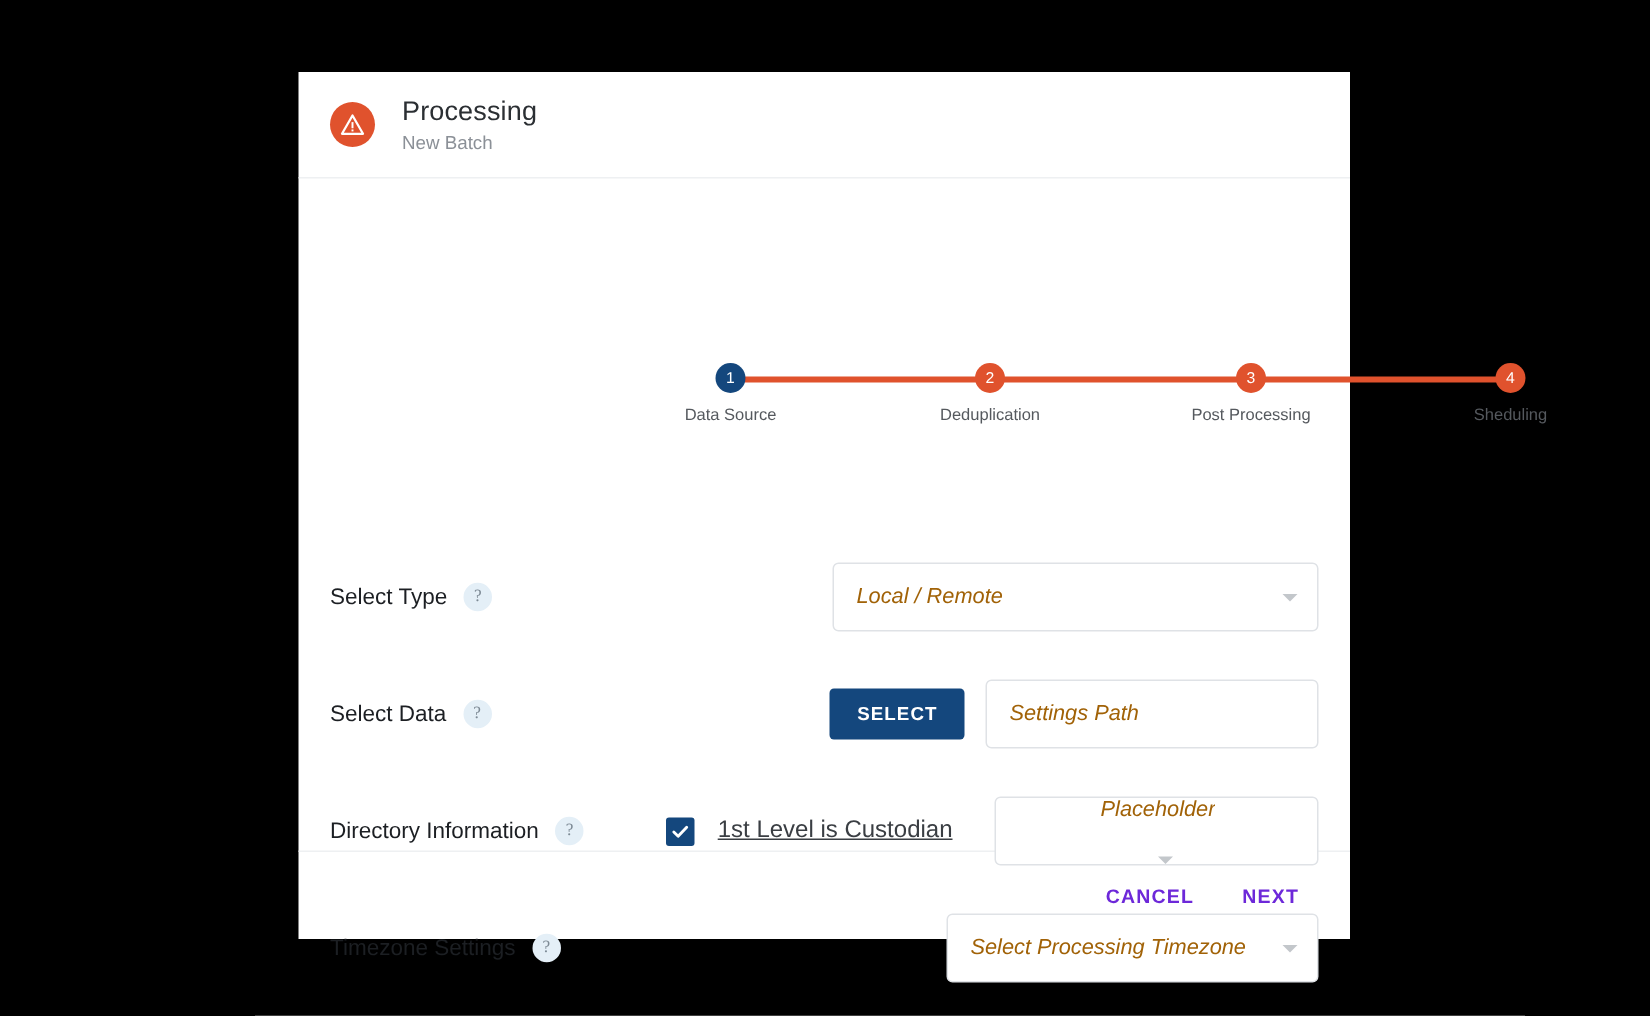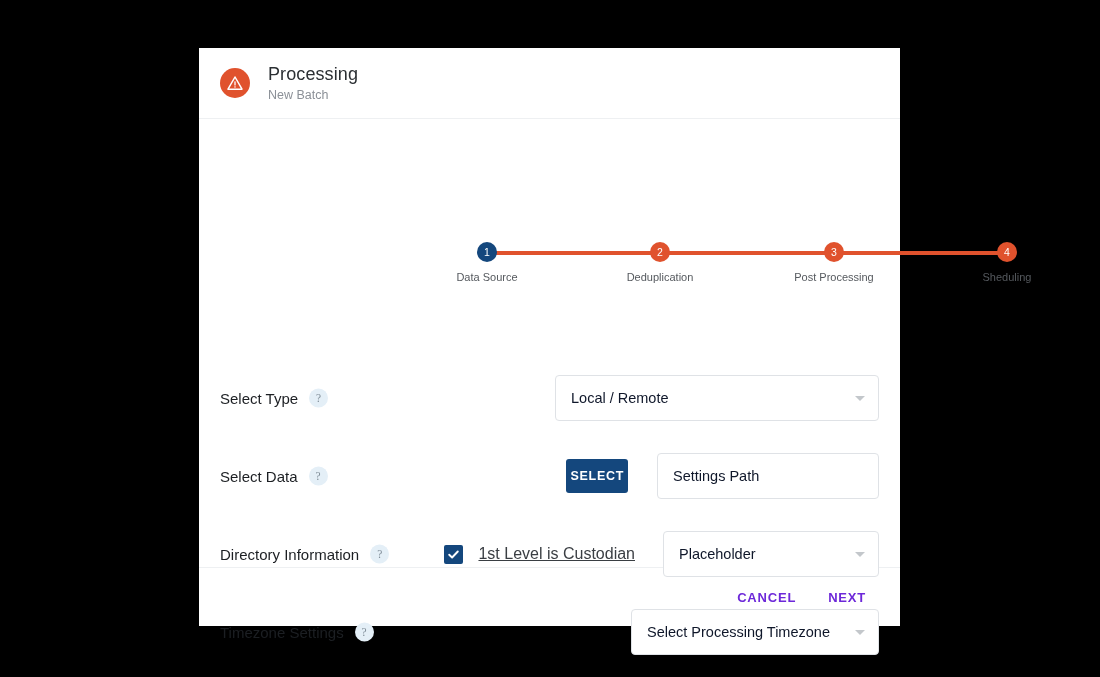--- a/index.html
+++ b/index.html
@@ -144,51 +144,52 @@
     height: 46px;
     border: 1px solid #dfe2e6;
     border-radius: 4px;
     background: #ffffff;
     display: flex;
     align-items: center;
     padding: 0 13px 0 15px;
   }
   .field .ph {
     font-size: 14.5px;
-    color: #0f172a;
+    color: #a16207;
     white-space: nowrap;
     flex: 1 1 auto;
     overflow: hidden;
+    font-style: italic;
   }
   .caret {
     width: 0; height: 0;
     border-left: 5px solid transparent;
     border-right: 5px solid transparent;
     border-top: 5px solid #c3c7cb;
     margin-left: 10px;
     flex: 0 0 auto;
   }
 
   .w-select-type { width: 324px; }
   .w-path        { width: 222px; }
   .w-placeholder { width: 216px; }
   .w-timezone    { width: 248px; }
 
   .select-btn {
     height: 34px;
-    padding: 0 4px;
+    padding: 0 18px;
     background: #14477d;
     color: #ffffff;
     border: none;
     border-radius: 3px;
     font-size: 12.5px;
     font-weight: bold;
     letter-spacing: 0.7px;
     cursor: pointer;
-    margin-right: 29px;
+    margin-right: 14px;
     font-family: "Liberation Sans", sans-serif;
   }
 
   .checkbox {
     width: 19px; height: 19px;
     background: #14477d;
     border-radius: 2px;
     display: flex; align-items: center; justify-content: center;
     flex: 0 0 auto;
     cursor: pointer;
@@ -304,21 +305,21 @@
             <span>Directory Information</span>
             <span class="help-icon">?</span>
           </div>
           <div class="controls">
             <div class="checkbox">
               <svg width="13" height="13" viewBox="0 0 13 13">
                 <path d="M2.2 6.7 L5.1 9.5 L10.8 3.5" fill="none" stroke="#ffffff" stroke-width="1.9" stroke-linecap="round" stroke-linejoin="round"></path>
               </svg>
             </div>
             <span class="check-text">1st Level is Custodian</span>
-            <div class="field w-placeholder" style="margin-left:28px;">
+            <div class="field w-placeholder" style="margin-left:28px;flex-direction:column;">
               <span class="ph">Placeholder</span>
               <span class="caret"></span>
             </div>
           </div>
         </div>
 
         <div class="row">
           <div class="row-label">
             <span>Timezone Settings</span>
             <span class="help-icon">?</span>

